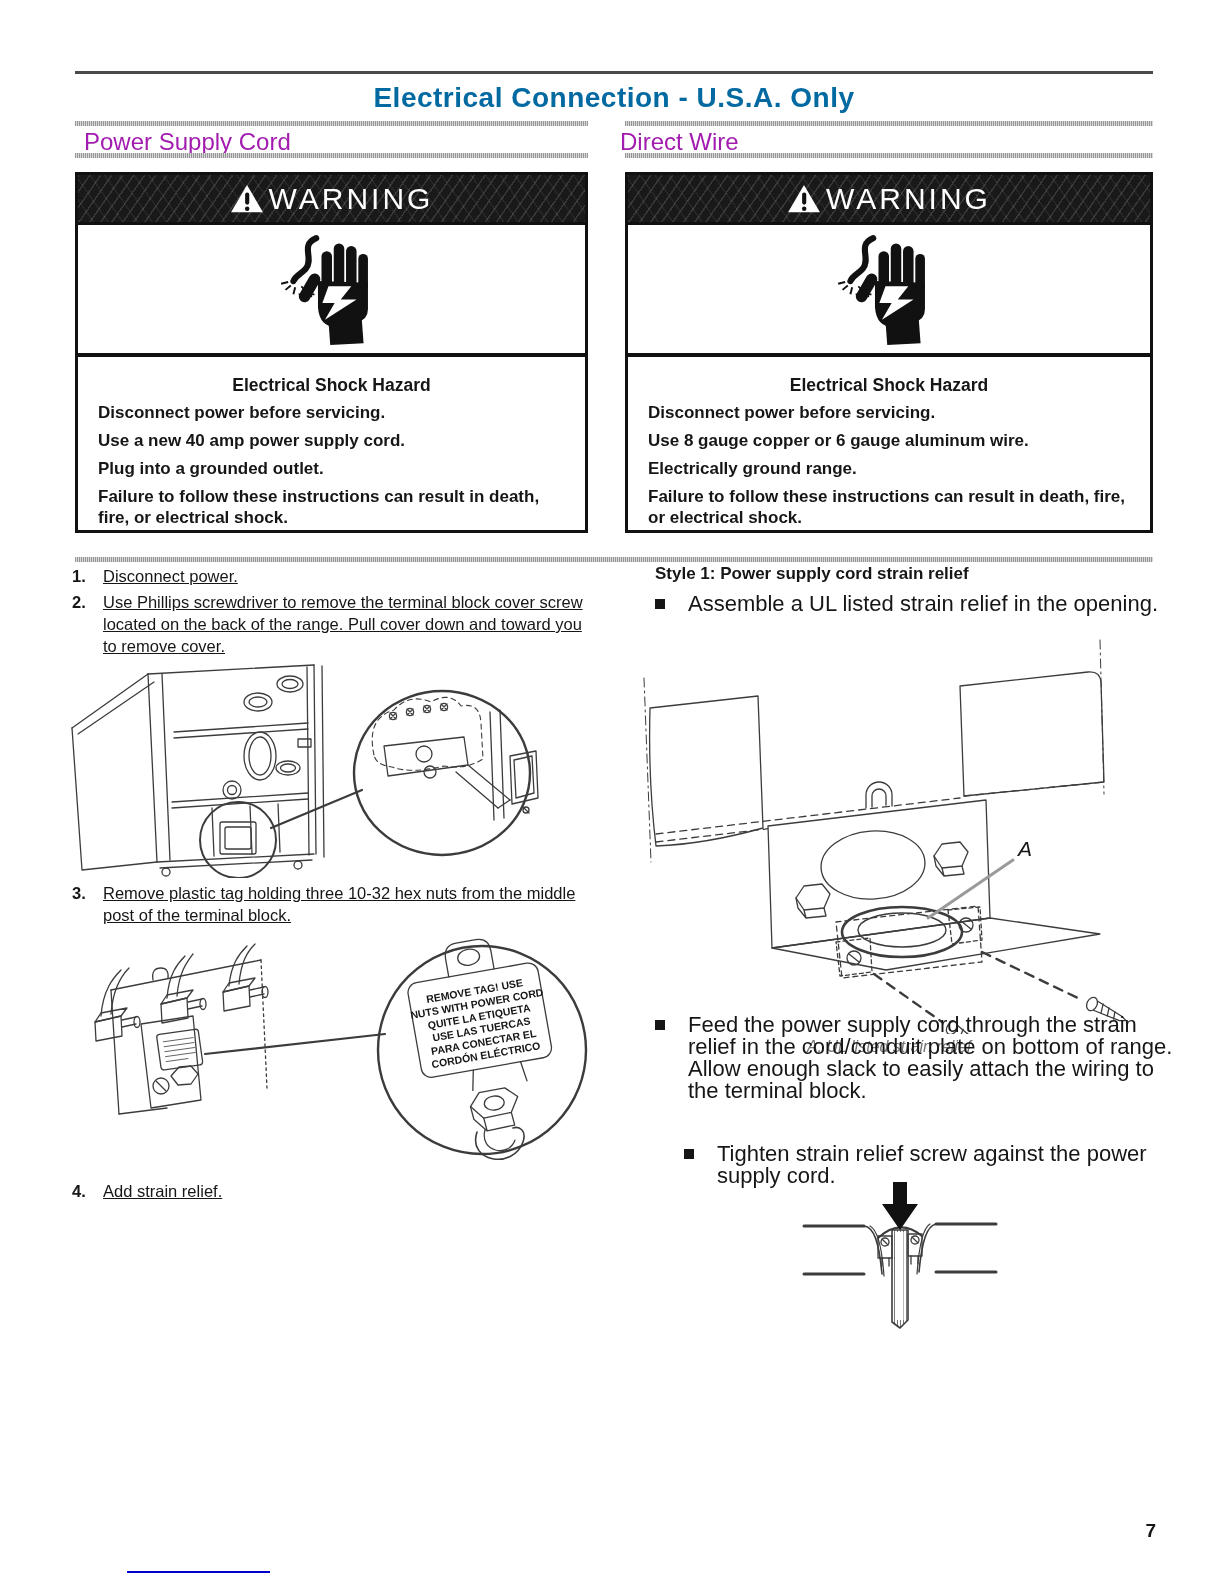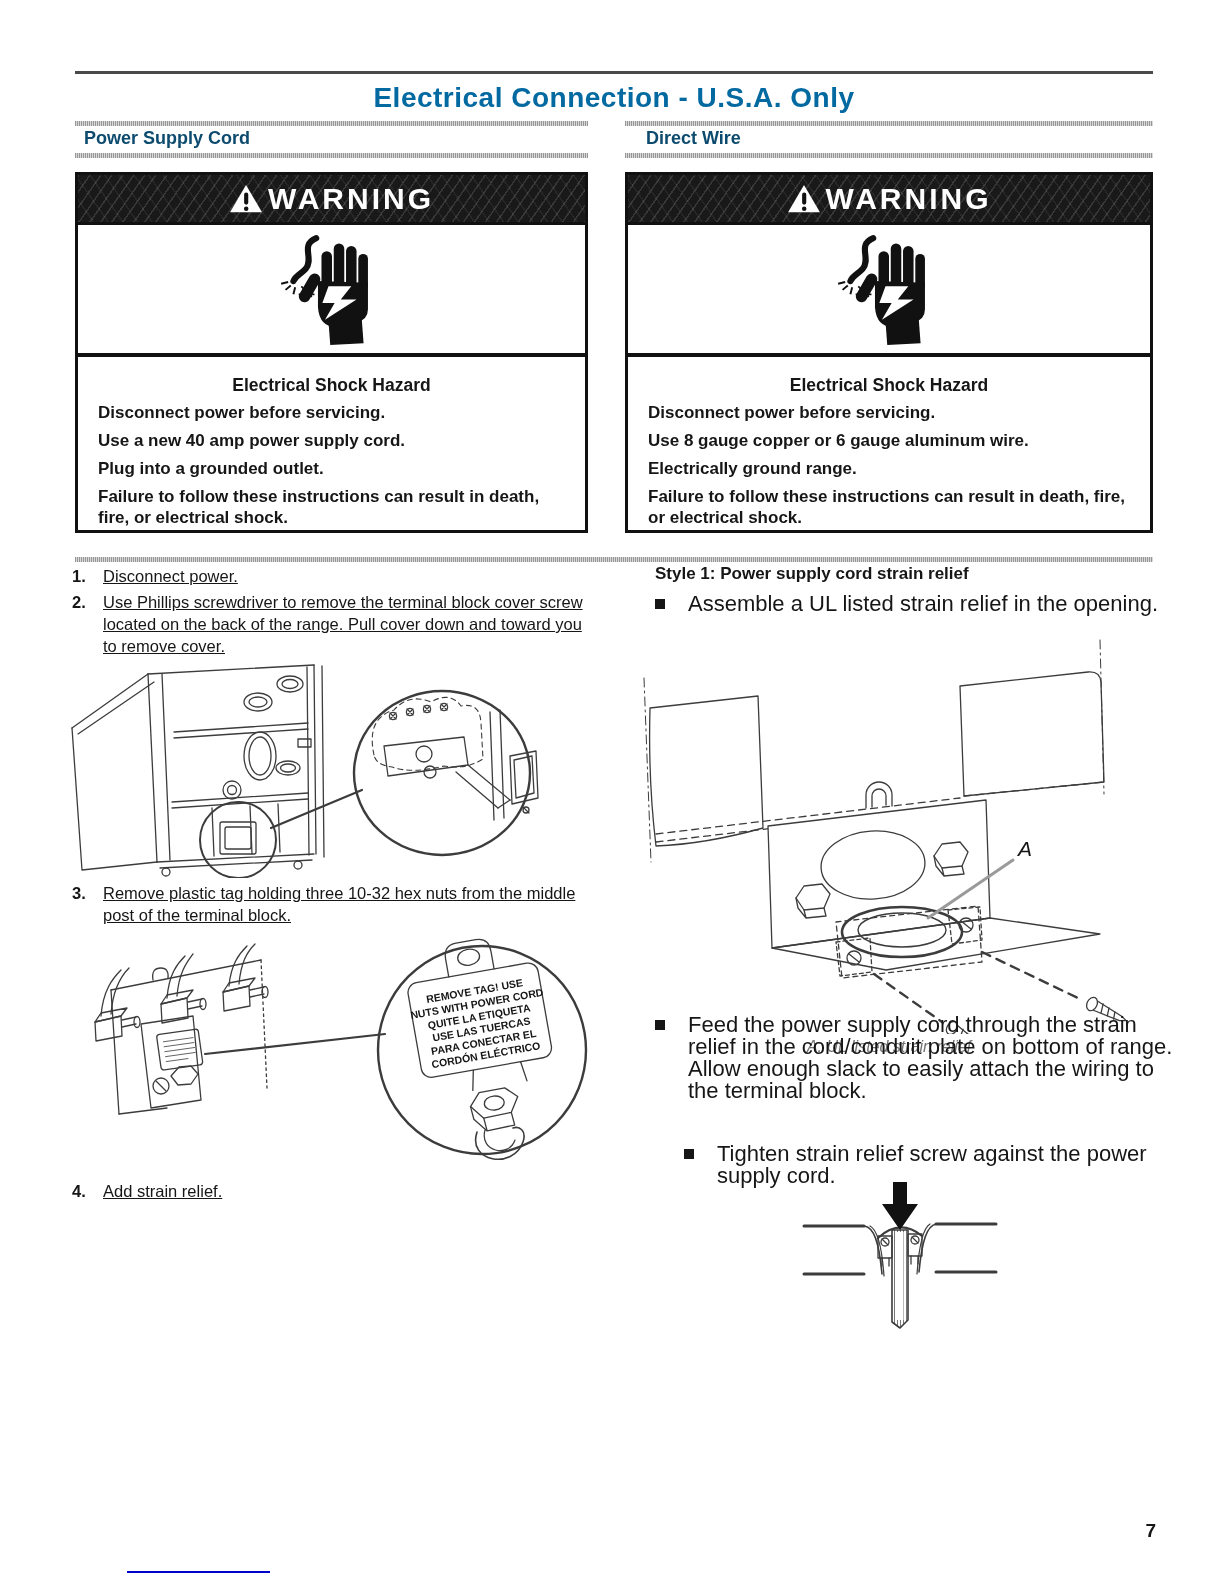--- a/index.html
+++ b/index.html
@@ -7,31 +7,31 @@
     position:relative;width:1224px;height:1584px;background:#ffffff;
     font-family:"Liberation Sans","DejaVu Sans",sans-serif;color:#161616;overflow:hidden;
   }
   .abs{position:absolute;}
   .top-rule{left:75px;top:71px;width:1078px;height:3px;background:#4a4a4a;}
   .page-title{
     left:75px;top:82px;width:1078px;text-align:center;
     font-size:28px;font-weight:bold;color:#0369a1;letter-spacing:.5px;
   }
   .gbar{height:5px;background-image:repeating-linear-gradient(90deg,#969696 0 1px,#d9d9d9 1px 2px);}
-  .sec-header{font-size:18px;font-weight:bold;color:#0c4a6e;}
+  .sec-header{font-size:24px;font-weight:normal;color:#a21caf;}
   
   .warnbox{border:3px solid #111;background:#fff;box-sizing:border-box;display:flex;flex-direction:column;}
   .warnband{
     height:47px;flex:0 0 47px;display:flex;align-items:center;justify-content:center;gap:5px;
     background-color:#191919;border-bottom:3px solid #111;
     background-image:
       repeating-linear-gradient(125deg, rgba(255,255,255,.13) 0 1.5px, transparent 1.5px 9px),
       repeating-linear-gradient(55deg, rgba(255,255,255,.06) 0 1.5px, transparent 1.5px 12px);
   }
-  .warnband .wtxt{color:#fff;font-size:30px;font-weight:bold;letter-spacing:3px;}
+  .warnband .wtxt{color:#fff;font-size:30px;font-weight:normal;letter-spacing:3px;}
   .warnicon{flex:0 0 128px;display:flex;align-items:center;justify-content:center;border-bottom:4px solid #111;}
   .warnbody{flex:1;padding:16px 20px 8px 20px;}
   .hazard-title{text-align:center;font-size:17.5px;font-weight:bold;margin:2px 0 6px 0;}
   .warnbody p{margin:0 0 7px 0;font-size:17px;font-weight:bold;line-height:21px;}
   
   .step{display:flex;font-size:16.5px;line-height:22px;}
   .step .num{flex:0 0 31px;font-weight:bold;}
   .step .txt{flex:1;text-decoration:underline;}
   .bullet{display:flex;font-size:22px;line-height:22px;padding-left:30px;}
   .bullet .sq{flex:0 0 10px;width:10px;height:10px;background:#161616;margin:6px 23px 0 0;}
@@ -50,21 +50,21 @@
 <div class="page">
 
   <div class="abs top-rule"></div>
   <div class="abs page-title">Electrical Connection - U.S.A. Only</div>
 
   <div class="abs gbar" style="left:75px;top:121px;width:513px;"></div>
   <div class="abs sec-header" style="left:84px;top:128px;">Power Supply Cord</div>
   <div class="abs gbar" style="left:75px;top:153px;width:513px;"></div>
 
   <div class="abs gbar" style="left:625px;top:121px;width:528px;"></div>
-  <div class="abs sec-header" style="left:646px;top:128px;">Direct Wire</div>
+  <div class="abs sec-header" style="left:620px;top:128px;">Direct Wire</div>
   <div class="abs gbar" style="left:625px;top:153px;width:528px;"></div>
 
   <div class="abs warnbox" style="left:75px;top:172px;width:513px;height:361px;">
     <div class="warnband">
       <svg width="34" height="30" viewBox="0 0 36 32">
         <path d="M18,1 L35,30 H1 Z" fill="#ffffff"></path>
         <rect x="16" y="9" width="4.4" height="13" rx="2.2" fill="#111"></rect>
         <circle cx="18.2" cy="26.3" r="2.4" fill="#111"></circle>
       </svg>
       <span class="wtxt">WARNING</span>

